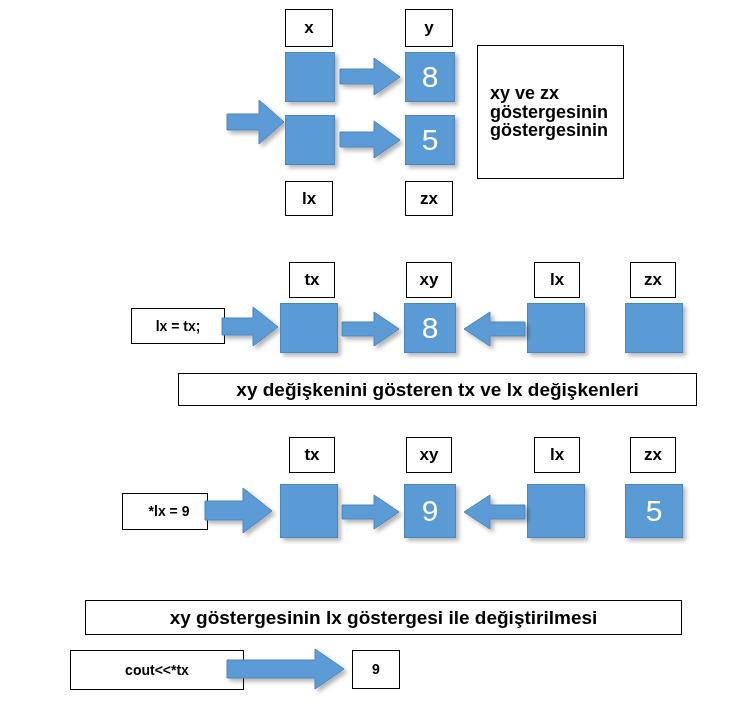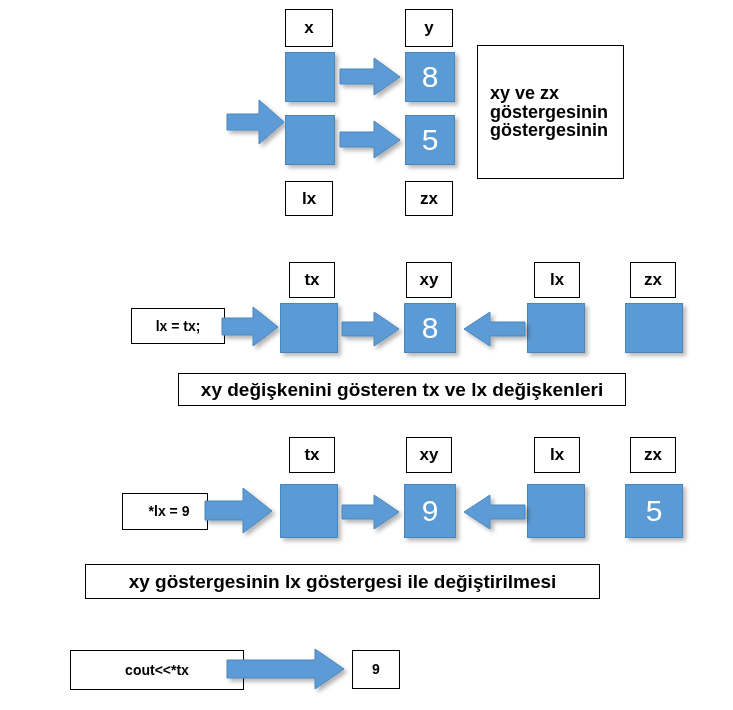--- a/index.html
+++ b/index.html
@@ -240,21 +240,21 @@
     <svg width="66" height="36" viewBox="0 0 66 36">
       <defs>
         <filter id="sh6" x="-30%" y="-30%" width="180%" height="190%">
           <feDropShadow dx="3" dy="3" stdDeviation="2" flood-color="#000000" flood-opacity="0.30"></feDropShadow>
         </filter>
       </defs>
       <polygon filter="url(#sh6)" points="63,10 28,10 28,0 2,17 28,34 28,24 63,24" fill="#5B9BD5" stroke="#4A86BD" stroke-width="1"></polygon>
     </svg>
   </div>
 
-  <div class="caption" style="left:178px; top:373px; width:448px; height:33px;">xy değişkenini gösteren tx ve lx değişkenleri</div>
+  <div class="caption" style="left:178px; top:373px; width:519px; height:33px;">xy değişkenini gösteren tx ve lx değişkenleri</div>
 
   <div class="wbox" style="left:122px; top:493px; width:86px; height:37px;padding-left:8px;">
     <span class="smallval">*lx = 9</span>
   </div>
 
   <div class="arrow" style="left:205px; top:488px;">
     <svg width="70" height="48" viewBox="0 0 70 48">
       <defs>
         <filter id="sh7" x="-30%" y="-30%" width="180%" height="190%">
           <feDropShadow dx="3" dy="3" stdDeviation="2.2" flood-color="#000000" flood-opacity="0.30"></feDropShadow>
@@ -305,21 +305,21 @@
     <svg width="66" height="36" viewBox="0 0 66 36">
       <defs>
         <filter id="sh9" x="-30%" y="-30%" width="180%" height="190%">
           <feDropShadow dx="3" dy="3" stdDeviation="2" flood-color="#000000" flood-opacity="0.30"></feDropShadow>
         </filter>
       </defs>
       <polygon filter="url(#sh9)" points="63,10 28,10 28,0 2,17 28,34 28,24 63,24" fill="#5B9BD5" stroke="#4A86BD" stroke-width="1"></polygon>
     </svg>
   </div>
 
-  <div class="caption" style="left:85px; top:564px; width:515px; height:35px;">xy göstergesinin lx göstergesi ile değiştirilmesi</div>
+  <div class="caption" style="left:85px; top:600px; width:597px; height:35px;">xy göstergesinin lx göstergesi ile değiştirilmesi</div>
 
   <div class="wbox" style="left:70px; top:650px; width:174px; height:40px;">
     <span class="smallval">cout&lt;&lt;*tx</span>
   </div>
 
   <div class="arrow" style="left:227px; top:648px;">
     <svg width="120" height="44" viewBox="0 0 120 44">
       <defs>
         <filter id="sh10" x="-30%" y="-30%" width="180%" height="190%">
           <feDropShadow dx="3" dy="3" stdDeviation="2.2" flood-color="#000000" flood-opacity="0.30"></feDropShadow>

